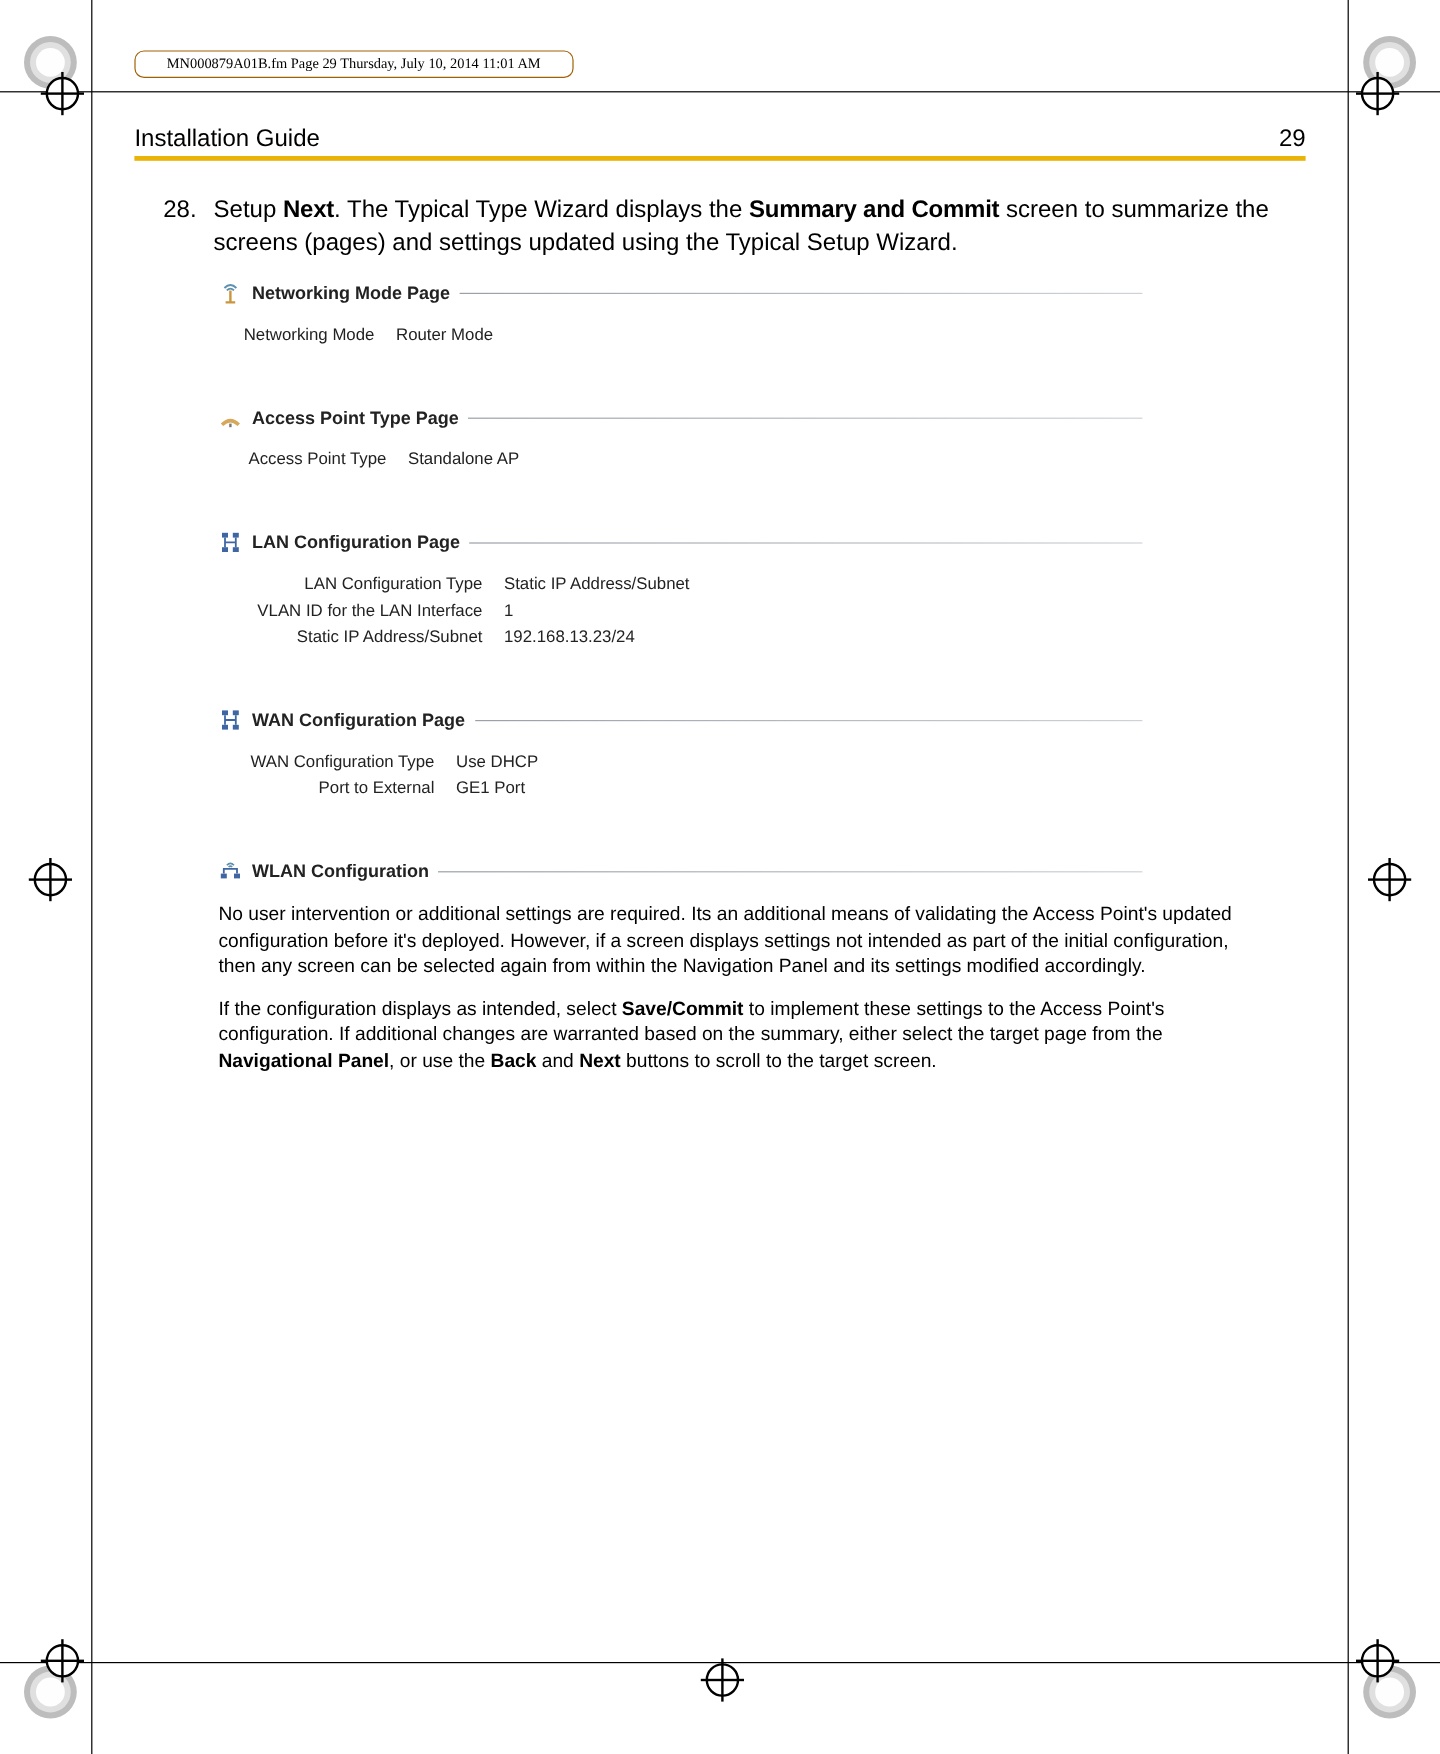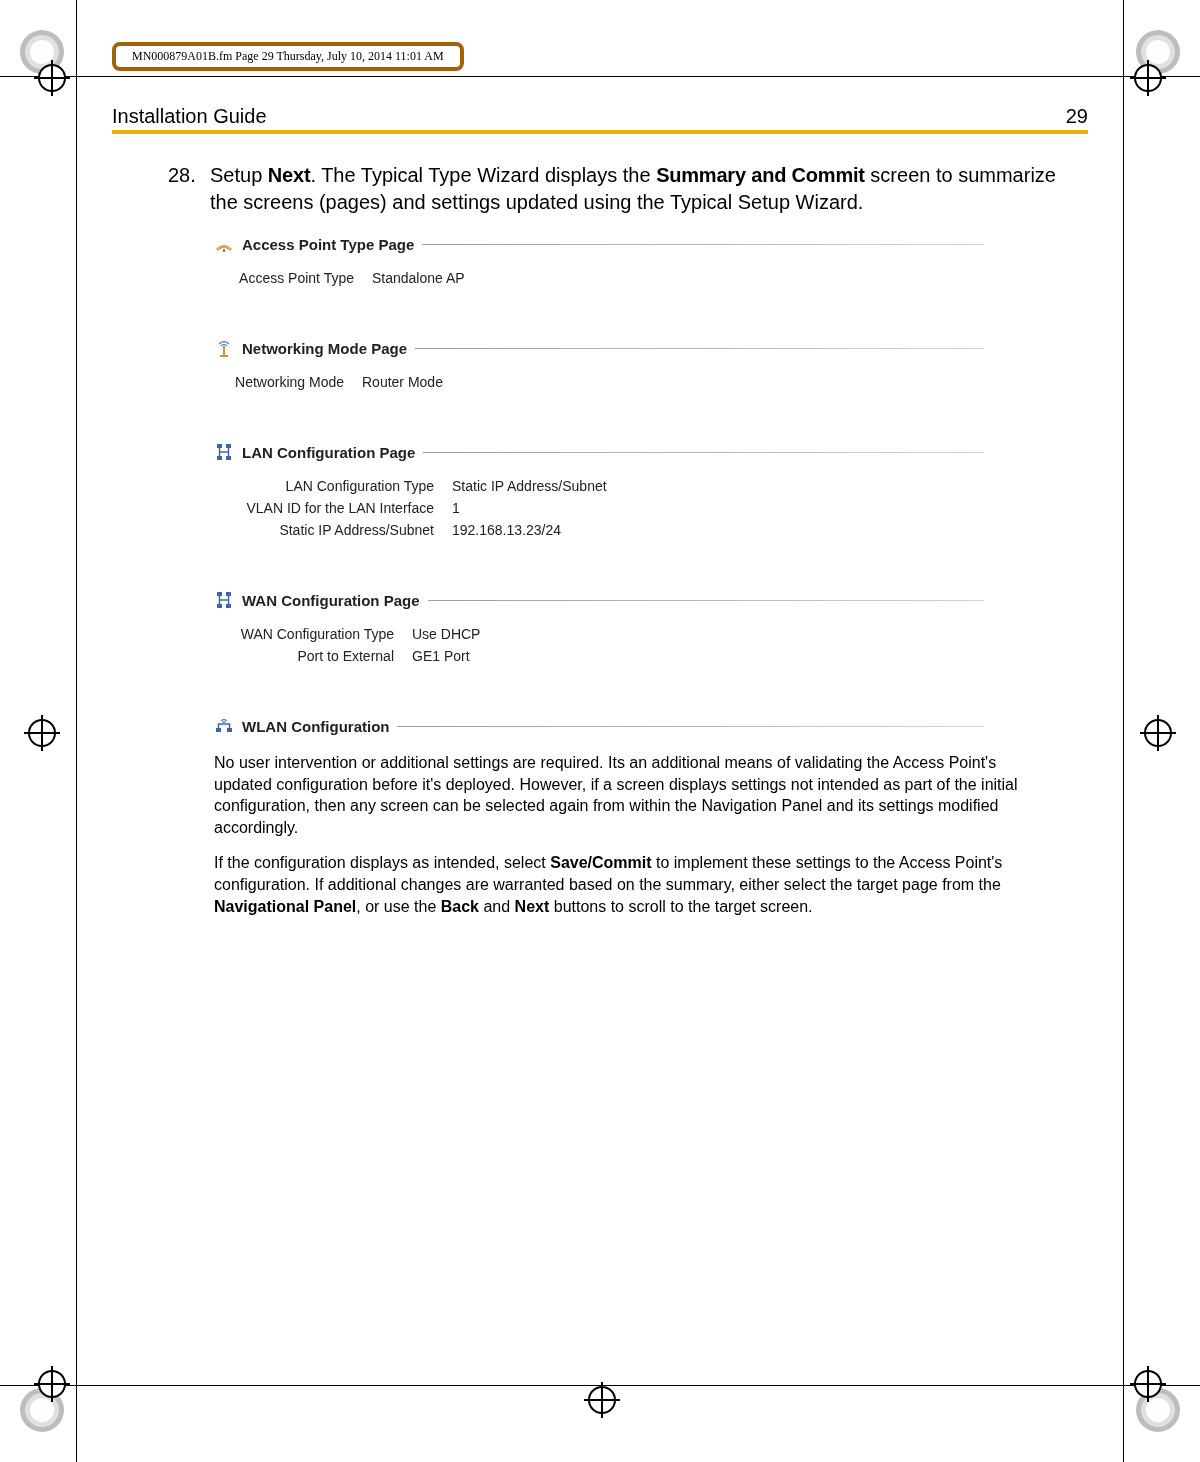--- a/index.html
+++ b/index.html
@@ -9,25 +9,25 @@
   .reg-circle{position:absolute;border:2px solid #000;border-radius:50%;background:#fff;}
   .reg-cross::before,.reg-cross::after{content:"";position:absolute;background:#000;}
   .reg-cross::before{left:50%;top:-6px;width:2px;height:calc(100% + 12px);transform:translateX(-50%);}
   .reg-cross::after{top:50%;left:-6px;height:2px;width:calc(100% + 12px);transform:translateY(-50%);}
   .reg-outer{position:absolute;width:44px;height:44px;}
   .reg-outer .ring{position:absolute;inset:0;border-radius:50%;}
   .reg-outer .ring1{background:#bdbdbd;}
   .reg-outer .ring2{inset:5px;background:#e0e0e0;}
   .reg-outer .ring3{inset:10px;background:#fefefe;}
   
-  .hdr-box{position:absolute;left:112px;top:42px;border:4px solid #a16207;border-radius:8px;padding:3px 16px;font-size:12px;font-family:"Times New Roman",serif;}
+  .hdr-box{position:absolute;left:112px;top:42px;border:1px solid #a16207;border-radius:8px;padding:3px 26px;font-size:12px;font-family:"Times New Roman",serif;}
   
   .content{position:absolute;left:112px;top:105px;width:976px;}
   .running{display:flex;justify-content:space-between;border-bottom:4px solid #eab308;padding-bottom:2px;font-size:20px;font-family:"Helvetica Neue",Arial,sans-serif;font-weight:300;}
-  .body{margin-top:28px;margin-left:56px;}
+  .body{margin-top:28px;margin-left:24px;}
   .step{display:flex;gap:12px;font-size:20px;font-family:"Helvetica Neue",Arial,sans-serif;font-weight:300;line-height:1.35;margin-bottom:18px;}
   .step-num{min-width:30px;}
   .step-text b{font-weight:700;letter-spacing:-0.2px;}
   .shot{margin-left:46px;margin-top:6px;width:770px;}
   .grp{margin-bottom:52px;}
   .grp-hdr{display:flex;align-items:center;gap:8px;margin-bottom:16px;}
   .grp-hdr .ico{width:20px;height:20px;flex:0 0 20px;}
   .grp-hdr .ttl{font-family:Arial,sans-serif;font-weight:700;font-size:15px;color:#222;white-space:nowrap;}
   .grp-hdr .rule{flex:1;height:1px;background:linear-gradient(to right,#9aa0a6,#cfd3d7);}
   .kv{display:flex;align-items:baseline;font-family:Arial,sans-serif;font-size:14px;color:#222;margin:6px 0;}
@@ -91,49 +91,49 @@
           <span>Setup </span><b>Next</b><span>. The Typical Type Wizard displays the </span><b>Summary and Commit</b><span> screen to summarize the screens (pages) and settings updated using the Typical Setup Wizard.</span>
         </span>
       </div>
 
       <div class="shot">
 
         <div class="grp">
           <div class="grp-hdr">
             <span class="ico">
               <svg viewBox="0 0 20 20">
-                  <path fill="#d7a85a" d="M2 15 Q10 7 18 15 L16 17 Q10 11 4 17 Z"></path>
-                  <rect x="9" y="15" width="2" height="3" fill="#777"></rect>
-                </svg>
-            </span>
-            <span class="ttl">Access Point Type Page</span>
-            <span class="rule"></span>
-          </div>
-          <div class="kv">
-            <span class="k" style="width:140px">Access Point Type</span>
-            <span class="v">Standalone AP</span>
-          </div>
-        </div>
-
-        <div class="grp">
-          <div class="grp-hdr">
-            <span class="ico">
-              <svg viewBox="0 0 20 20">
                   <path stroke="#5d8fb0" stroke-width="1.5" fill="none" d="M5 6 Q10 1 15 6"></path>
                   <path stroke="#5d8fb0" stroke-width="1.5" fill="none" d="M7 8 Q10 5 13 8"></path>
                   <line x1="10" y1="8" x2="10" y2="18" stroke="#c9953d" stroke-width="2"></line>
                   <line x1="6" y1="18" x2="14" y2="18" stroke="#c9953d" stroke-width="2"></line>
                 </svg>
             </span>
             <span class="ttl">Networking Mode Page</span>
             <span class="rule"></span>
           </div>
           <div class="kv">
             <span class="k" style="width:130px">Networking Mode</span>
             <span class="v">Router Mode</span>
+          </div>
+        </div>
+
+        <div class="grp">
+          <div class="grp-hdr">
+            <span class="ico">
+              <svg viewBox="0 0 20 20">
+                  <path fill="#d7a85a" d="M2 15 Q10 7 18 15 L16 17 Q10 11 4 17 Z"></path>
+                  <rect x="9" y="15" width="2" height="3" fill="#777"></rect>
+                </svg>
+            </span>
+            <span class="ttl">Access Point Type Page</span>
+            <span class="rule"></span>
+          </div>
+          <div class="kv">
+            <span class="k" style="width:140px">Access Point Type</span>
+            <span class="v">Standalone AP</span>
           </div>
         </div>
 
         <div class="grp">
           <div class="grp-hdr">
             <span class="ico">
               <svg viewBox="0 0 20 20">
                   <rect x="3" y="2" width="5" height="4" fill="#3f66a3"></rect>
                   <rect x="12" y="2" width="5" height="4" fill="#3f66a3"></rect>
                   <rect x="3" y="14" width="5" height="4" fill="#3f66a3"></rect>

